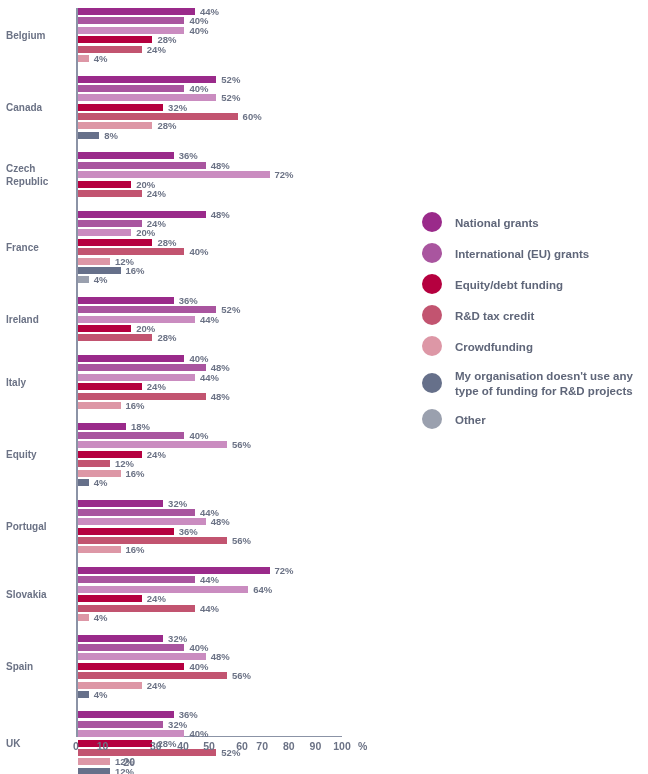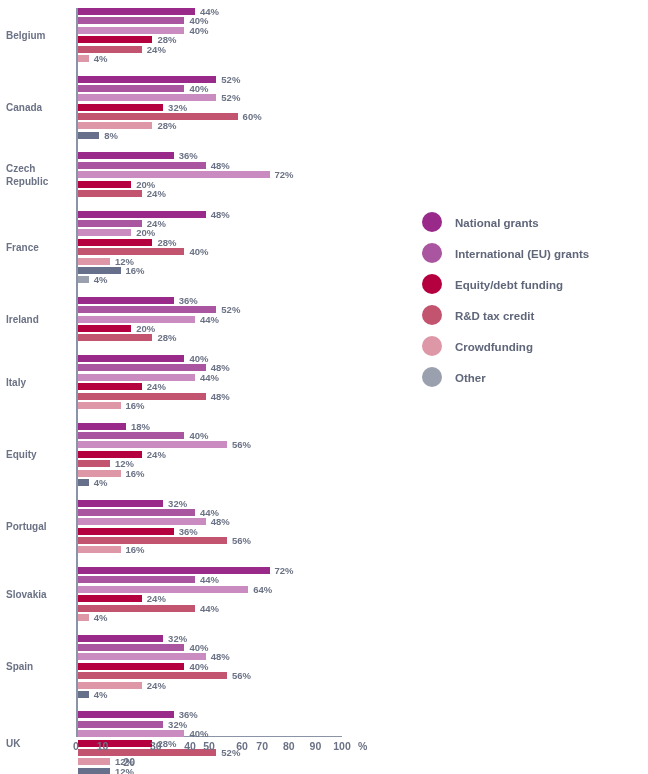--- a/index.html
+++ b/index.html
@@ -403,21 +403,21 @@
               <span class="bar-value">12%</span>
             </div>
           </div>
         </div>
       </div>
     <div class="xaxis" id="xaxis">
         <span class="tick" style="left: 0px;">0</span>
         <span class="tick" style="left: 26.6px;">10</span>
         <span class="tick" style="left: 53.2px; margin-top: 16px;">20</span>
         <span class="tick" style="left: 79.8px;">30</span>
-        <span class="tick" style="left: 114px;">40</span>
+        <span class="tick" style="left: 107px;">40</span>
         <span class="tick" style="left: 133px;">50</span>
         <span class="tick" style="left: 166px;">60</span>
         <span class="tick" style="left: 186.2px;">70</span>
         <span class="tick" style="left: 212.8px;">80</span>
         <span class="tick" style="left: 239.4px;">90</span>
         <span class="tick" style="left: 266px;">100</span>
         <span class="tick unit" style="left: 282px;">%</span>
       </div>
   </div>
   <div class="legend" id="legend">
@@ -434,18 +434,22 @@
         <span class="legend-label">Equity/debt funding</span>
       </div>
       <div class="legend-item">
         <span class="legend-dot" style="background: rgb(194, 84, 112);"></span>
         <span class="legend-label">R&amp;D tax credit</span>
       </div>
       <div class="legend-item">
         <span class="legend-dot" style="background: rgb(221, 151, 166);"></span>
         <span class="legend-label">Crowdfunding</span>
       </div>
+      <div class="legend-item tall">
+        <span class="legend-dot" style="background: rgb(102, 112, 138);"></span>
+        <span class="legend-label">My organisation doesn't use any type of funding for R&amp;D projects</span>
+      </div>
       <div class="legend-item">
         <span class="legend-dot" style="background: rgb(154, 160, 174);"></span>
         <span class="legend-label">Other</span>
       </div>
     </div>
 </div>
 
 </body></html>

